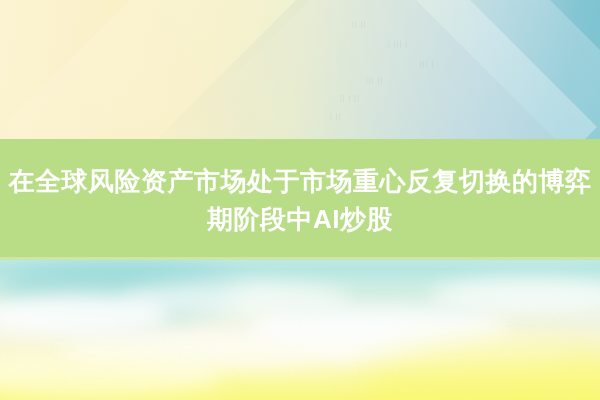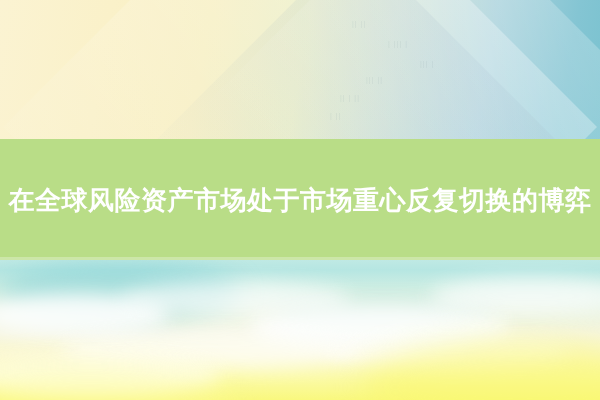--- a/index.html
+++ b/index.html
@@ -188,20 +188,21 @@
     <div class="ghost-text g1">|| ||</div>
     <div class="ghost-text g2">| ||| |</div>
     <div class="ghost-text g3">||| ||</div>
     <div class="ghost-text g4">|| | ||</div>
     <div class="ghost-text g5">| ||</div>
     <div class="ghost-text g6">||| |</div>
   </div>
 
   <div class="title-band">
     <div class="title-line">在全球风险资产市场处于市场重心反复切换的博弈</div>
+    <div class="title-line">期阶段中AI炒股</div>
   </div>
 
   <div class="sky-area">
     <div class="teal-wisp"></div>
     <div class="teal-wisp2"></div>
     <div class="cloud c1"></div>
     <div class="cloud c2"></div>
     <div class="cloud c3"></div>
     <div class="cloud c4"></div>
     <div class="cloud c5"></div>

